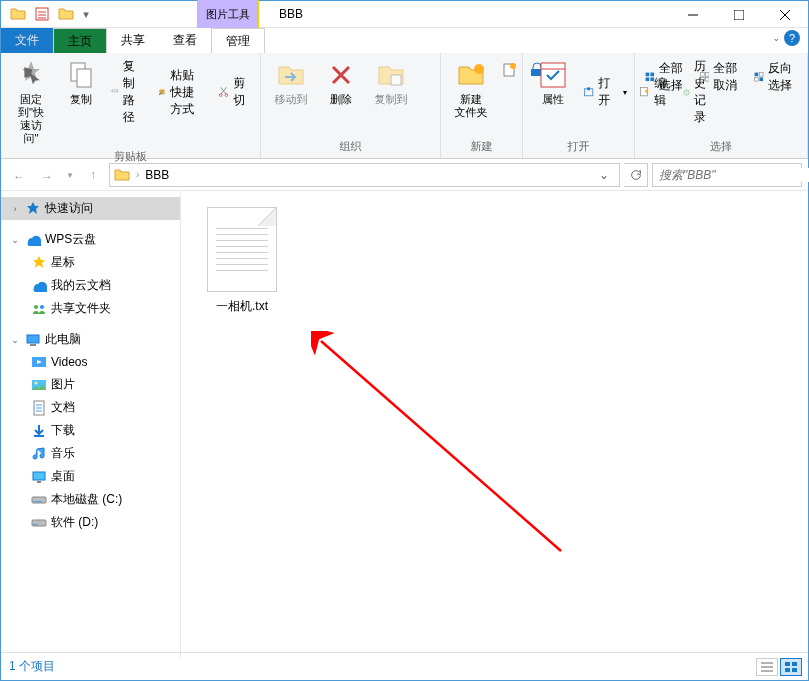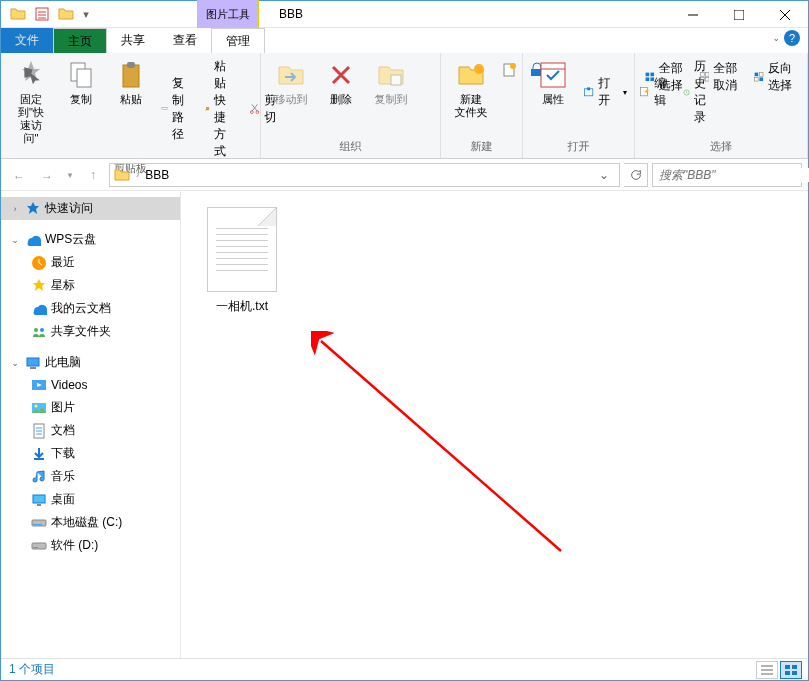--- a/index.html
+++ b/index.html
@@ -63,21 +63,21 @@
 .file-item{width:90px;text-align:center}
 .file-thumb{width:70px;height:85px;margin:0 auto 6px;background:#fff;border:1px solid #ccc;position:relative}
 .file-thumb::before{content:"";position:absolute;top:0;right:0;width:18px;height:18px;background:linear-gradient(135deg,transparent 48%,#ccc 50%,#f0f0f0 52%)}
 .file-lines{position:absolute;top:20px;left:8px;right:8px}
 .file-lines div{height:1px;background:#d0d0d0;margin-bottom:5px}
 .file-name{font-size:12px}
 
 .arrow-annotation{position:absolute;top:140px;left:130px;pointer-events:none}
 
 
-.statusbar{position:absolute;bottom:0;left:0;right:0;height:22px;border-top:1px solid #e0e0e0;display:flex;align-items:center;padding:0 8px;font-size:11px;color:#1979ca}
+.statusbar{position:absolute;bottom:0;left:0;right:0;height:28px;border-top:1px solid #e0e0e0;display:flex;align-items:center;padding:0 8px;font-size:11px;color:#1979ca}
 .view-btns{position:absolute;right:6px;display:flex;gap:2px}
 .view-btn{width:22px;height:18px;border:1px solid #ccc;display:flex;align-items:center;justify-content:center}
 .view-btn.active{background:#cce4f7;border-color:#1979ca}
 </style>
 </head>
 <body>
 
 <div class="window">
 
   <div class="titlebar">
@@ -148,29 +148,20 @@
 速访问"</div>
         </div>
         <div class="big-btn">
           <div class="ico">
               <svg viewBox="0 0 32 32">
                 <rect x="6" y="4" width="14" height="18" fill="#fff" stroke="#888"></rect>
                 <rect x="12" y="10" width="14" height="18" fill="#fff" stroke="#888"></rect>
               </svg>
             </div>
           <div class="lbl">复制</div>
-        </div>
-        <div class="big-btn">
-          <div class="ico">
-              <svg viewBox="0 0 32 32">
-                <rect x="8" y="6" width="16" height="22" fill="#d9a43b" stroke="#b8860b"></rect>
-                <rect x="12" y="3" width="8" height="6" rx="2" fill="#888"></rect>
-              </svg>
-            </div>
-          <div class="lbl">粘贴</div>
         </div>
         <div class="small-btns">
           <div class="small-btn">
               <div class="ico">
                 <svg viewBox="0 0 16 16">
                   <rect x="2" y="4" width="12" height="4" fill="#fff" stroke="#888"></rect>
                 </svg>
               </div>
               <span>复制路径</span>
             </div>
@@ -396,29 +387,20 @@
           <span class="ico">
             <svg viewBox="0 0 16 16">
               <path fill="#1e88e5" d="M3 10a4 4 0 014-4 5 5 0 019 2 3 3 0 01-1 6H4a3 3 0 01-1-4z"></path>
             </svg>
           </span>
           <span>WPS云盘</span>
         </div>
       <div class="tree-item child">
           <span class="ico">
             <svg viewBox="0 0 16 16">
-              <circle cx="8" cy="8" r="7" fill="#ff9800"></circle>
-              <path d="M8 4v4l3 2" stroke="#fff" fill="none"></path>
-            </svg>
-          </span>
-          <span>最近</span>
-        </div>
-      <div class="tree-item child">
-          <span class="ico">
-            <svg viewBox="0 0 16 16">
               <path fill="#ffc107" d="M8 1l2 4h4l-3 3 1 5-4-3-4 3 1-5-3-3h4z"></path>
             </svg>
           </span>
           <span>星标</span>
         </div>
       <div class="tree-item child">
           <span class="ico">
             <svg viewBox="0 0 16 16">
               <path fill="#1e88e5" d="M3 10a4 4 0 014-4 5 5 0 019 2 3 3 0 01-1 6H4a3 3 0 01-1-4z"></path>
             </svg>

